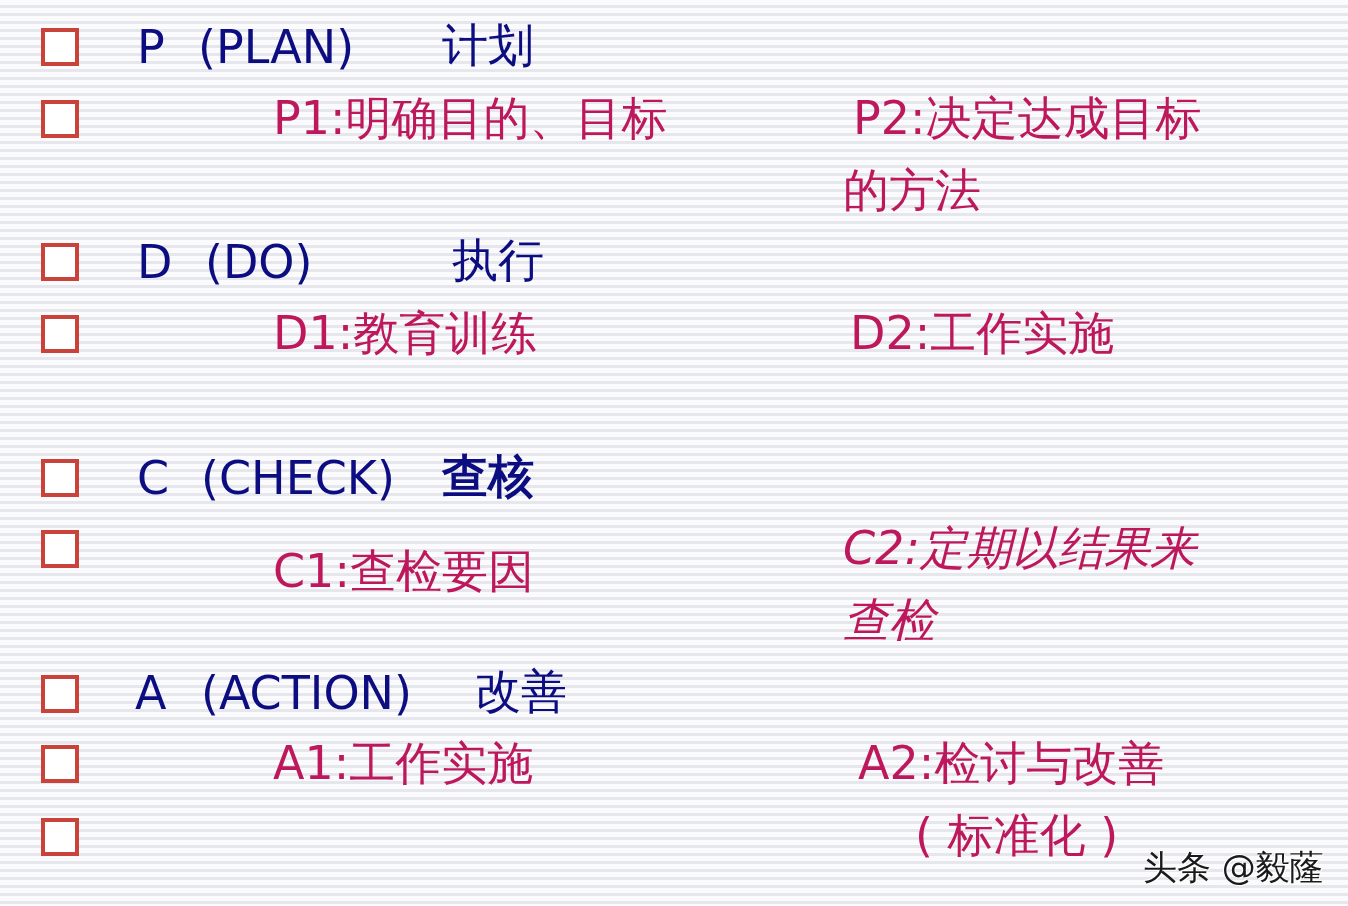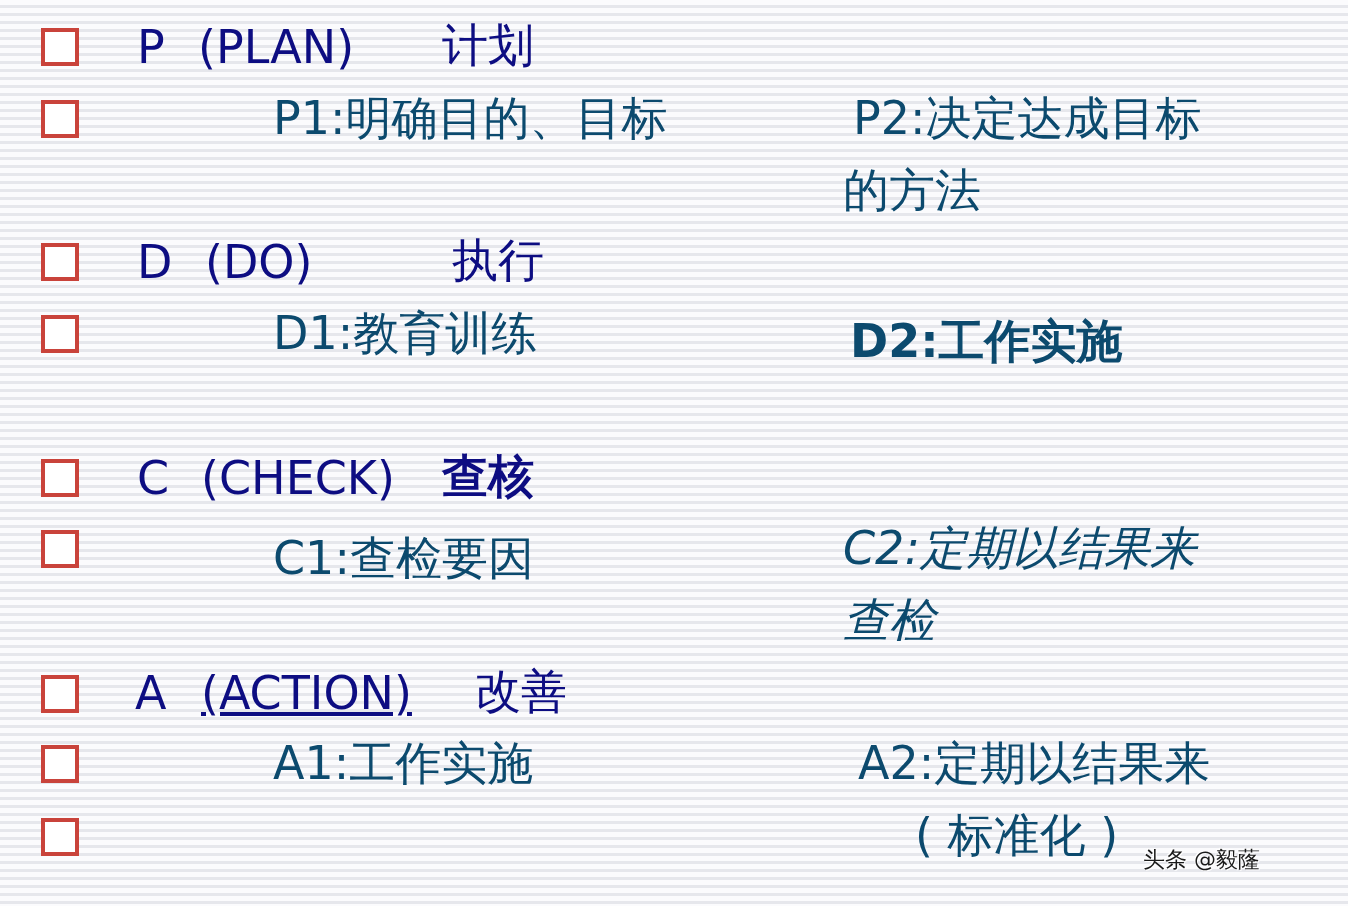--- a/index.html
+++ b/index.html
@@ -34,28 +34,28 @@
       position: absolute;
       white-space: nowrap;
       font-size: 46px;
       line-height: 1;
       letter-spacing: 0px;
     }
     .main {
       color: #0d0d82;
     }
     .sub {
-      color: #0c4a6e;
+      color: #be185d;
       text-align: right;
     }
     .watermark {
       position: absolute;
       left: 1143px;
       top: 845px;
-      font-size: 22px;
+      font-size: 34px;
       color: #1a1a1a;
       white-space: nowrap;
       text-shadow: 1px 1px 0 #ffffff, -1px -1px 0 #ffffff;
     }
   </style>
 </head>
 <body>
 
 <div class="bullet" style="top:28px;"></div>
 <div class="bullet" style="top:100px;"></div>
@@ -74,34 +74,34 @@
   <span class="txt sub" style="left:273px; top:95px;">P1:明确目的、目标</span>
   <span class="txt sub" style="left:853px; top:95px;">P2:决定达成目标</span>
   <span class="txt sub" style="left:843px; top:167px;">的方法</span>
 </div>
 
 <div>
   <span class="txt main" style="left:137px; top:239px;">D</span>
   <span class="txt main" style="left:205px; top:239px;">(DO)</span>
   <span class="txt main" style="left:452px; top:237px;">执行</span>
   <span class="txt sub" style="left:273px; top:310px;">D1:教育训练</span>
-  <span class="txt sub" style="left:850px; top:318px;font-weight:bold;">D2:工作实施</span>
+  <span class="txt sub" style="left:850px; top:310px;">D2:工作实施</span>
 </div>
 
 <div>
   <span class="txt main" style="left:137px; top:455px;">C</span>
   <span class="txt main" style="left:201px; top:455px;">(CHECK)</span>
   <span class="txt main" style="left:442px; top:453px;font-weight:bold;">查核</span>
-  <span class="txt sub" style="left:273px; top:535px;">C1:查检要因</span>
+  <span class="txt sub" style="left:273px; top:548px;">C1:查检要因</span>
   <span class="txt sub" style="left:843px; top:525px;font-style:italic;">C2:定期以结果来</span>
   <span class="txt sub" style="left:843px; top:597px;font-style:italic;">查检</span>
 </div>
 
 <div>
   <span class="txt main" style="left:135px; top:670px;">A</span>
-  <span class="txt main" style="left:201px; top:670px;text-decoration:underline;">(ACTION)</span>
+  <span class="txt main" style="left:201px; top:670px;">(ACTION)</span>
   <span class="txt main" style="left:475px; top:668px;">改善</span>
   <span class="txt sub" style="left:273px; top:740px;">A1:工作实施</span>
-  <span class="txt sub" style="left:858px; top:740px;">A2:定期以结果来</span>
+  <span class="txt sub" style="left:858px; top:740px;">A2:检讨与改善</span>
   <span class="txt sub" style="left:915px; top:812px;">( 标准化 )</span>
 </div>
 
 <div class="watermark">头条 @毅蕯</div>
 
 </body></html>

